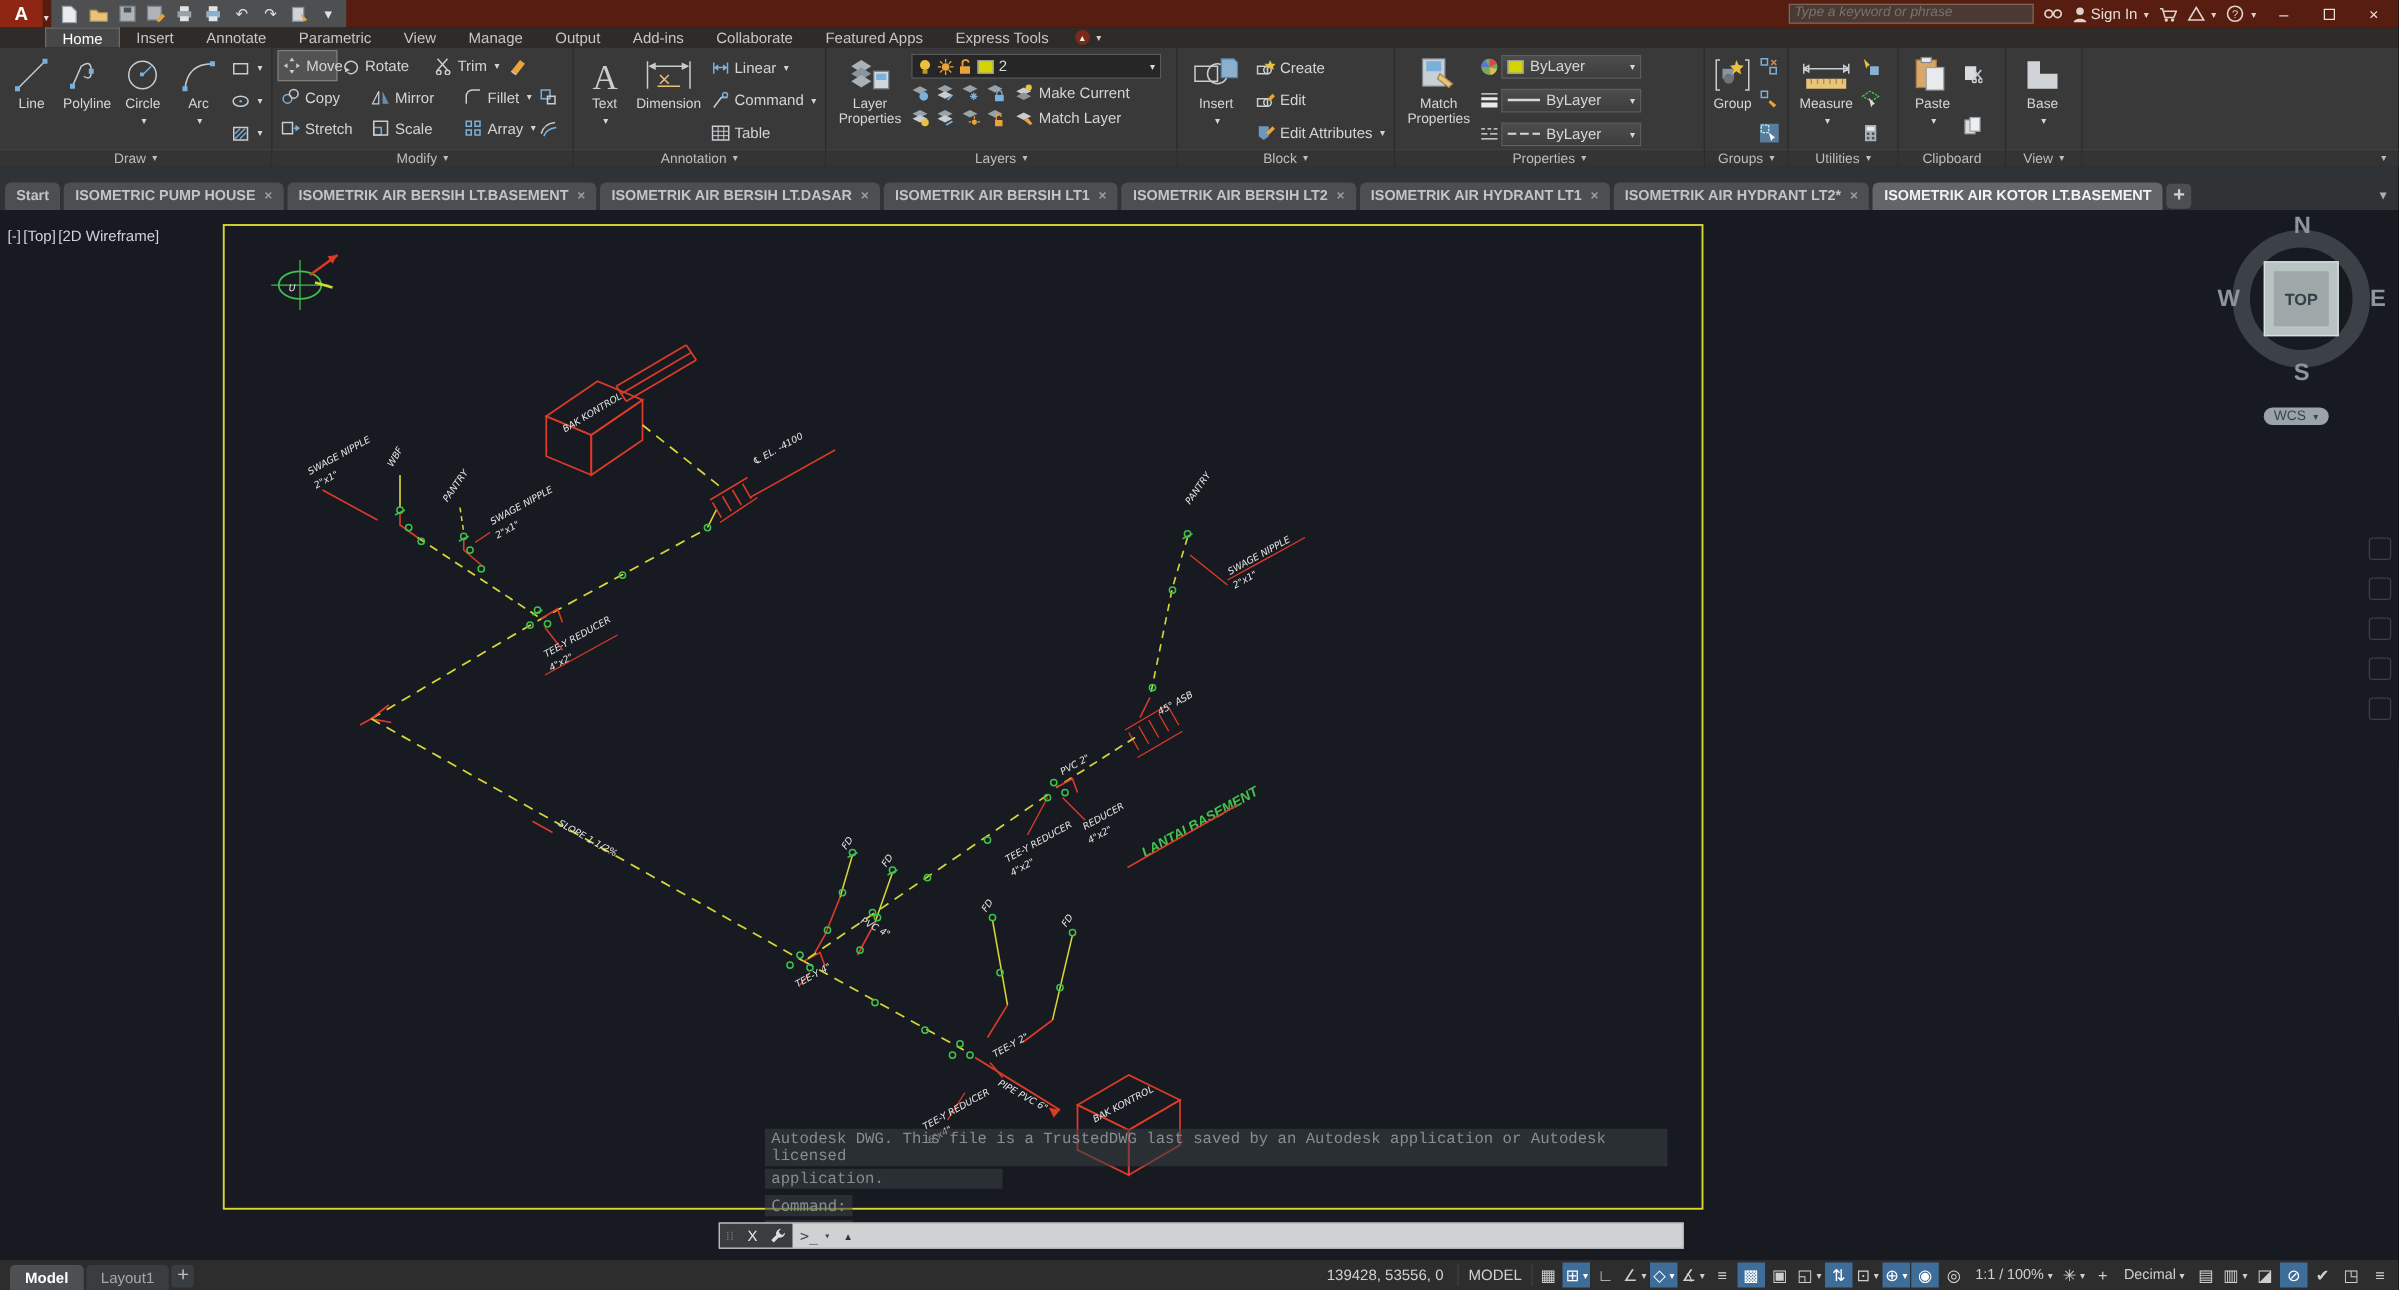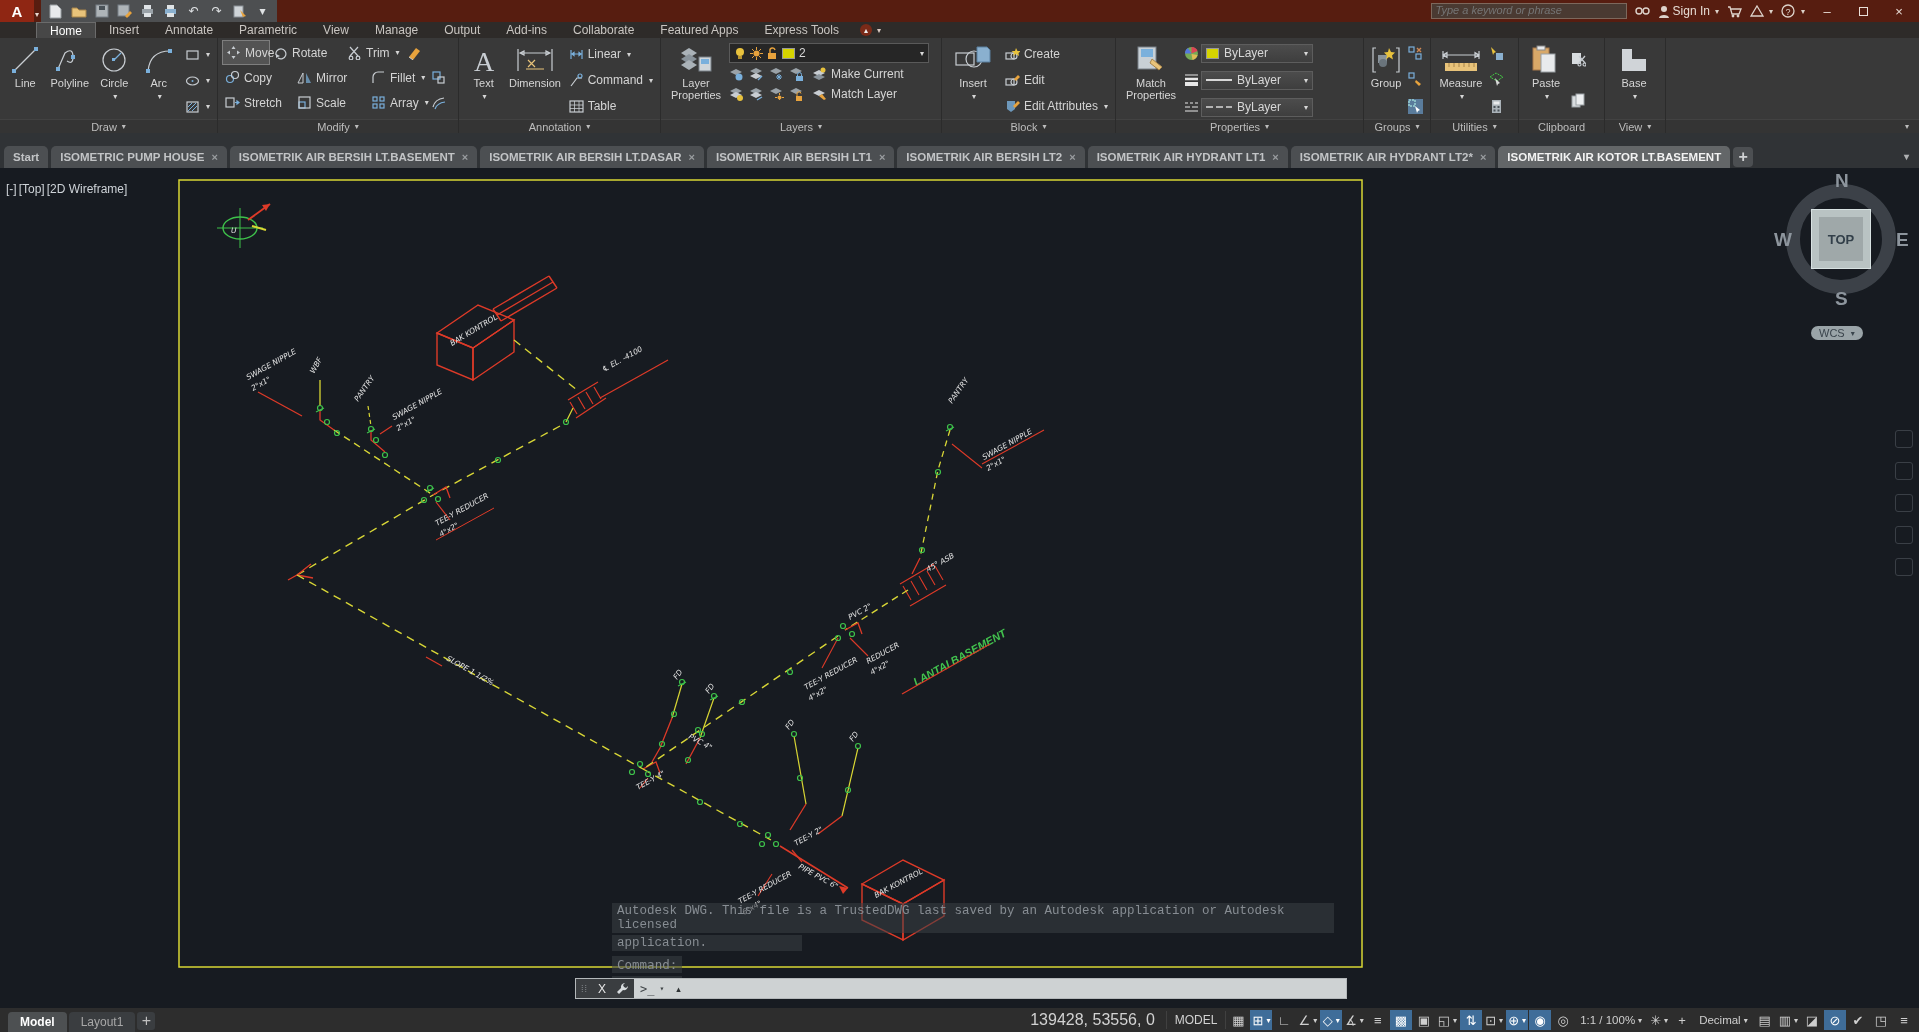--- a/index.html
+++ b/index.html
@@ -90,21 +90,21 @@
   #cmd-up { color:#2e3234; font-size:9px; padding:0 6px; display:flex; align-items:center; }
 
   
   #statusbar { position:absolute; left:0; top:1008px; width:1919px; height:24px; background:#2d2d2d; display:flex; align-items:center; }
   #model-tabs { display:flex; align-items:flex-end; gap:2px; padding-left:8px; height:100%; }
   .mtab { height:20px; display:flex; align-items:center; padding:0 12px; font-size:12px; border-radius:4px 4px 0 0; margin-top:4px; }
   .mtab.active { background:#4d5052; color:#fff; font-weight:bold; }
   .mtab.idle { background:#3a3d40; color:#a8a8a8; }
   #mtab-plus { width:18px; height:18px; background:#3a3d40; border-radius:3px; color:#c0c0c0; display:flex; align-items:center; justify-content:center; margin-bottom:2px; }
   #sb-right { margin-left:auto; display:flex; align-items:center; gap:1px; padding-right:4px; }
-  #sb-coords { color:#d2d2d2; font-size:16px; padding:0 10px; }
+  #sb-coords { color:#d2d2d2; font-size:12px; padding:0 10px; }
   #sb-space { color:#d2d2d2; font-size:12px; padding:0 8px; border-left:1px solid #404040; border-right:1px solid #404040; height:18px; display:flex; align-items:center; }
   .sb-icon { min-width:22px; height:20px; display:flex; align-items:center; justify-content:center; color:#cfcfcf; font-size:13px; padding:0 2px; gap:1px; }
   .sb-icon.on { background:#3f6d99; color:#fff; }
   .sb-icon.txt { font-size:11.5px; padding:0 5px; }
 </style>
 </head>
 <body>
 
 <div id="app">
 

